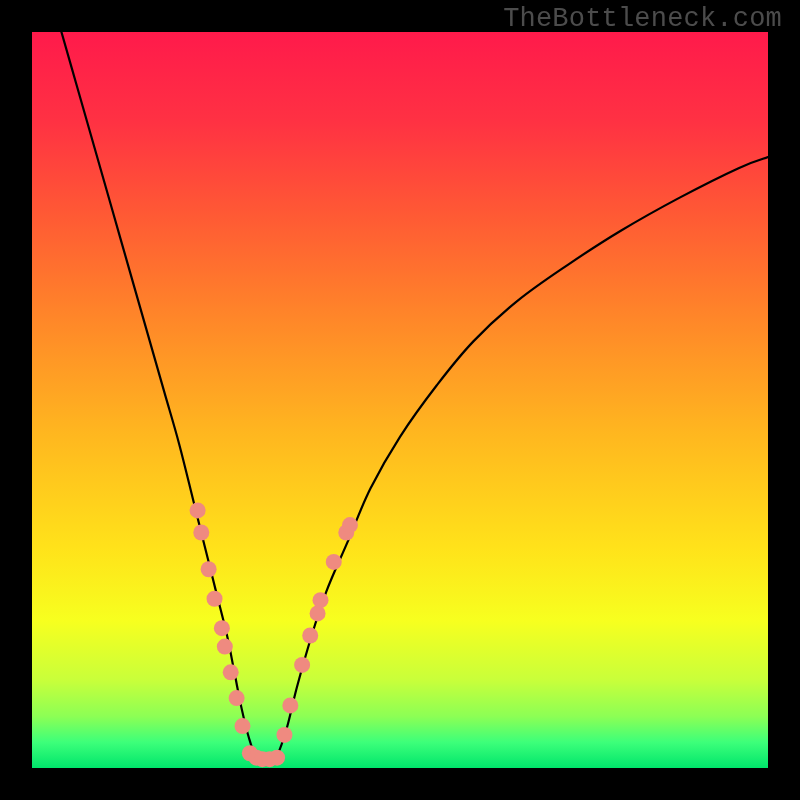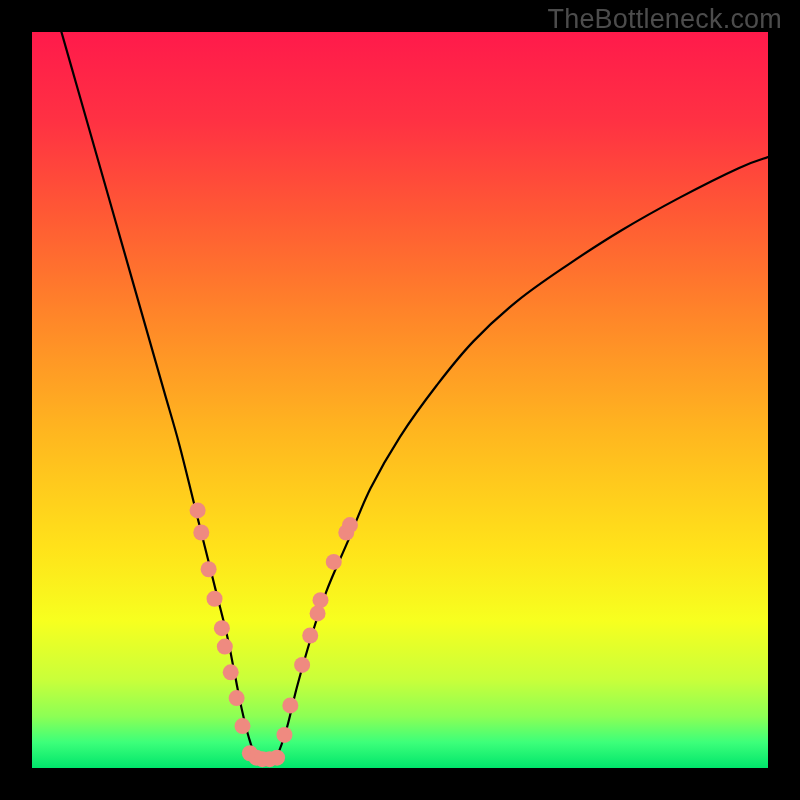--- a/index.html
+++ b/index.html
@@ -11,20 +11,21 @@
     background: #000;
     font-family: Arial, Helvetica, sans-serif;
   }
   .frame {
     position: absolute;
     top: 0;
     left: 0;
     width: 800px;
     height: 800px;
     background: #000;
+    font-family: Liberation Mono, monospace;
   }
   .plot {
     position: absolute;
     top: 32px;
     left: 32px;
     width: 736px;
     height: 736px;
   }
   .watermark {
     position: absolute;

